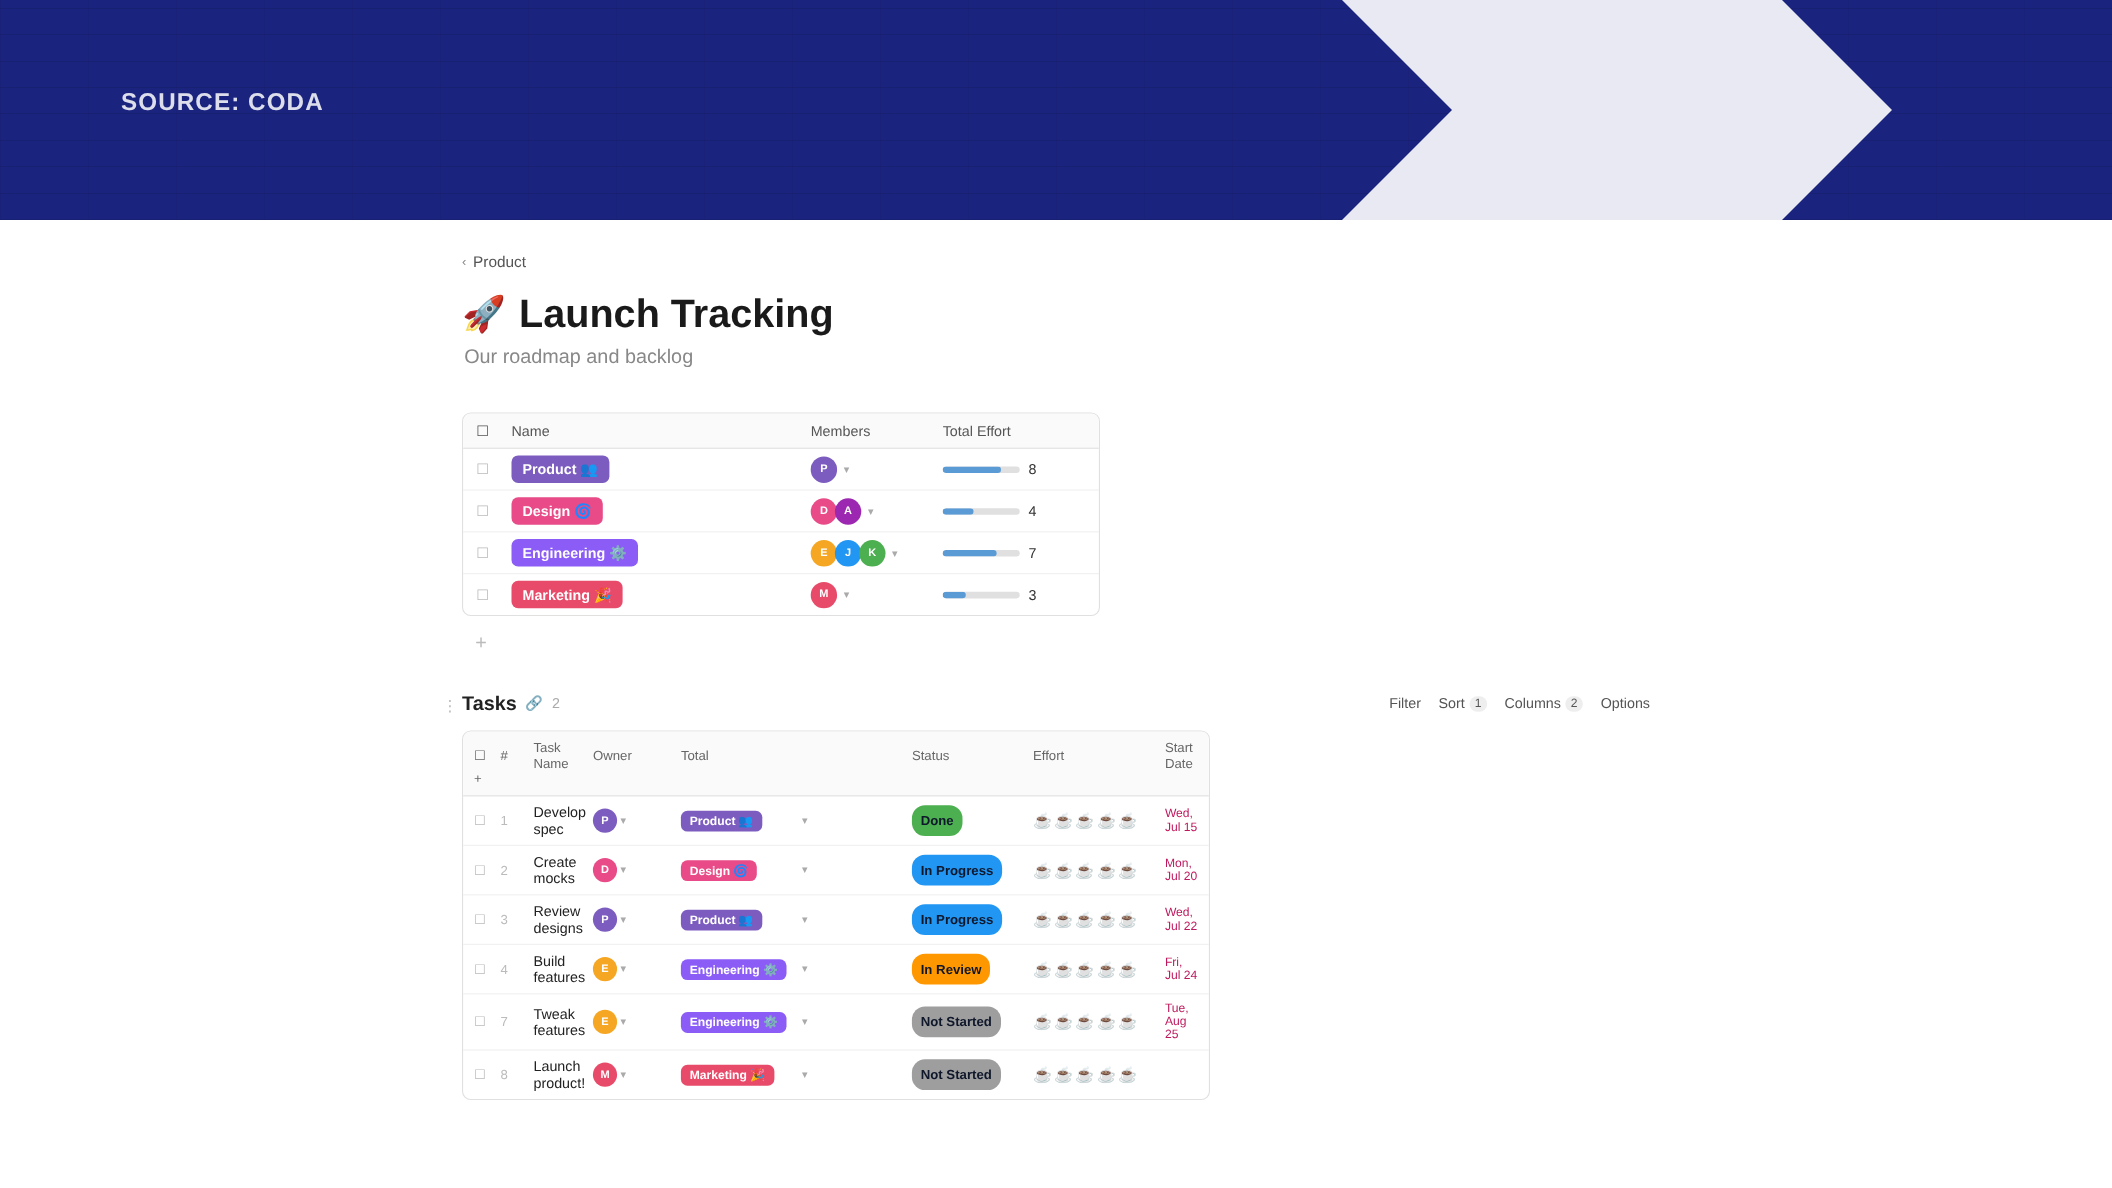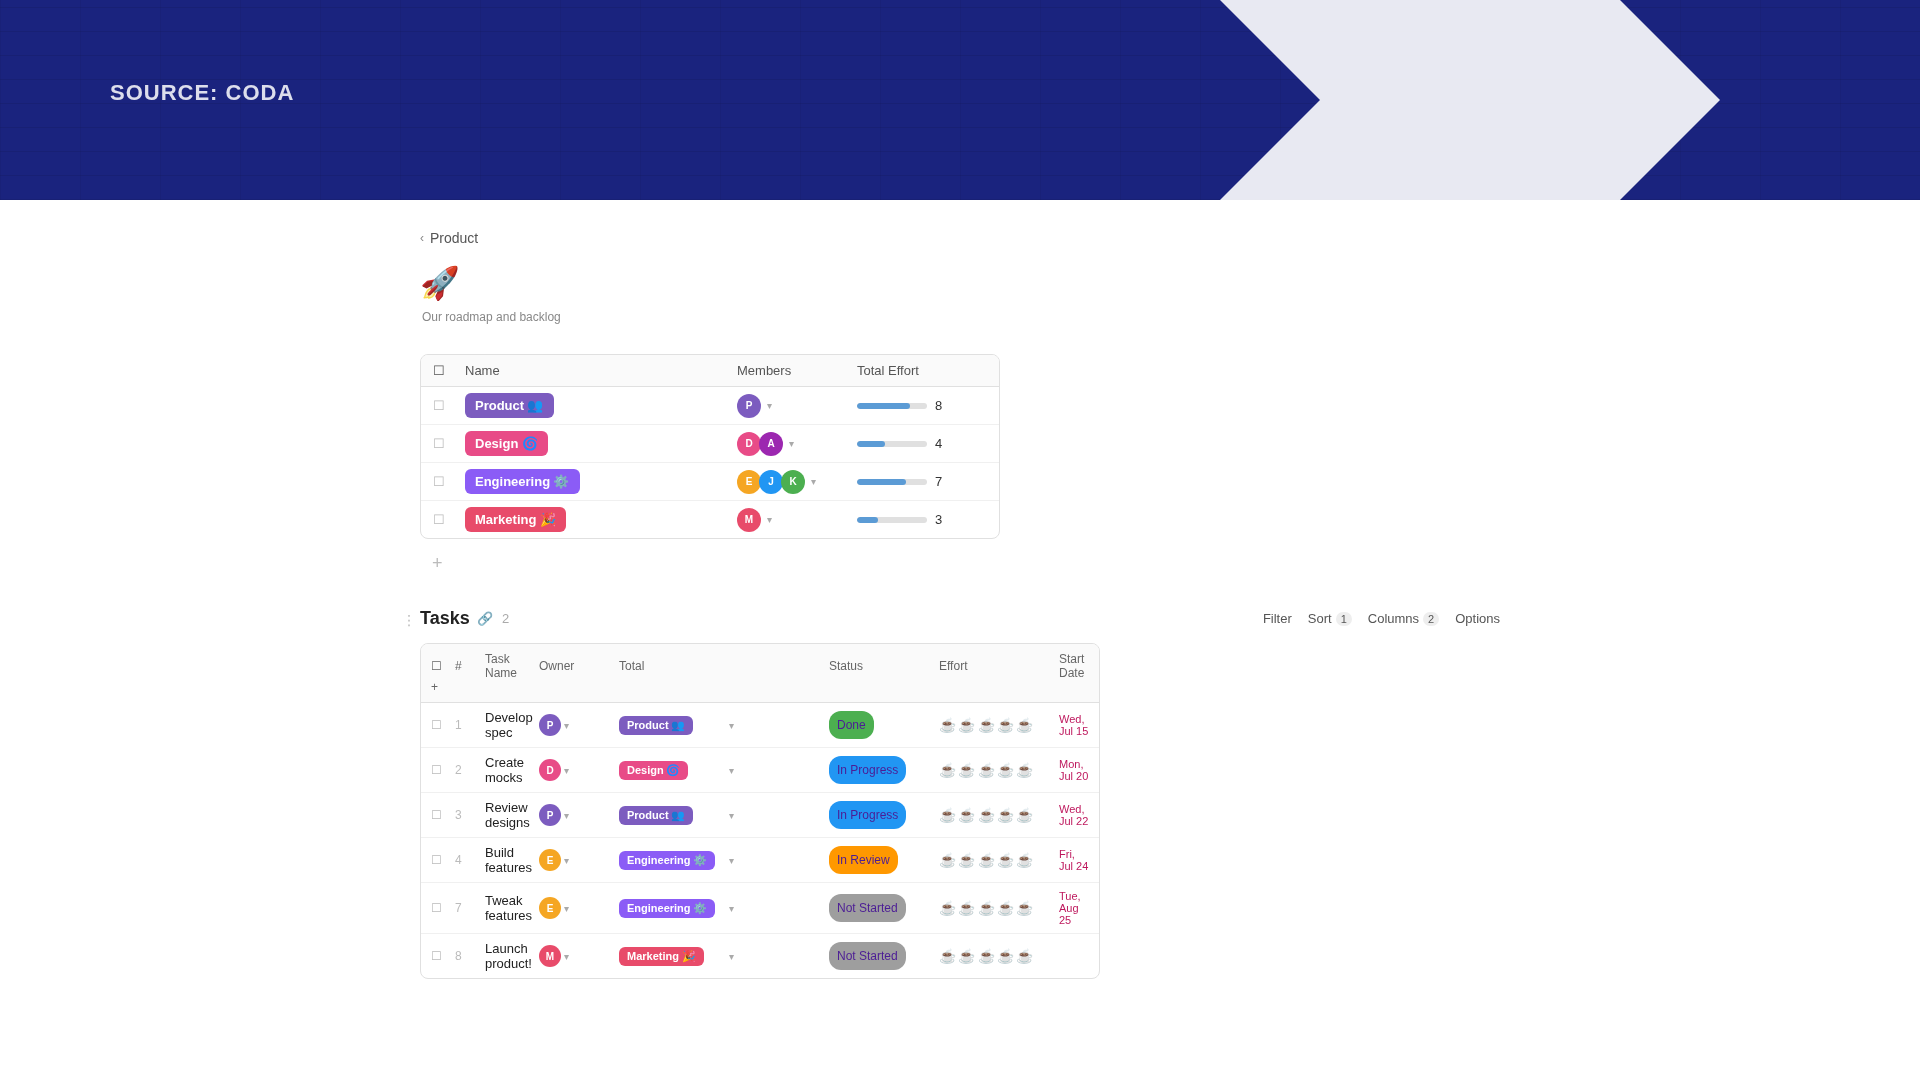--- a/index.html
+++ b/index.html
@@ -85,23 +85,23 @@
     }
     .page-title-icon {
       font-size: 32px;
     }
     .page-title {
       font-size: 36px;
       font-weight: 700;
       color: #1a1a1a;
     }
     .page-subtitle {
-      font-size: 12px;
+      font-size: 18px;
       color: #888;
-      margin-bottom: 30px;
+      margin-bottom: 40px;
       margin-left: 2px;
     }
 
     
     .section-title {
       font-size: 18px;
       font-weight: 600;
       color: #222;
       margin-bottom: 14px;
     }
@@ -290,22 +290,22 @@
     }
     .owner-cell {
       display: flex;
       align-items: center;
       gap: 3px;
     }
     .status-badge {
       padding: 7px 8px;
       border-radius: 12px;
       font-size: 12px;
-      font-weight: 400;
-      color: #4c1d95;
+      font-weight: 700;
+      color: #0f172a;
       display: inline-block;
     }
     .status-done { background: #4caf50; }
     .status-in-progress { background: #2196f3; }
     .status-not-started { background: #9e9e9e; }
     .status-in-review { background: #ff9800; }
 
     .effort-stars {
       display: flex;
       gap: 2px;
@@ -335,20 +335,21 @@
 
 <div class="main-content">
 
   <div class="breadcrumb">
     <span class="breadcrumb-chevron">‹</span>
     <a class="breadcrumb-link">Product</a>
   </div>
 
   <div class="page-title-row">
     <span class="page-title-icon">🚀</span>
+    <h1 class="page-title">Launch Tracking</h1>
   </div>
   <p class="page-subtitle">Our roadmap and backlog</p>
 
 
   <div class="teams-table">
 
     <div class="teams-header">
       <div class="teams-header-cell">☐</div>
       <div class="teams-header-cell">Name</div>
       <div class="teams-header-cell">Members</div>

